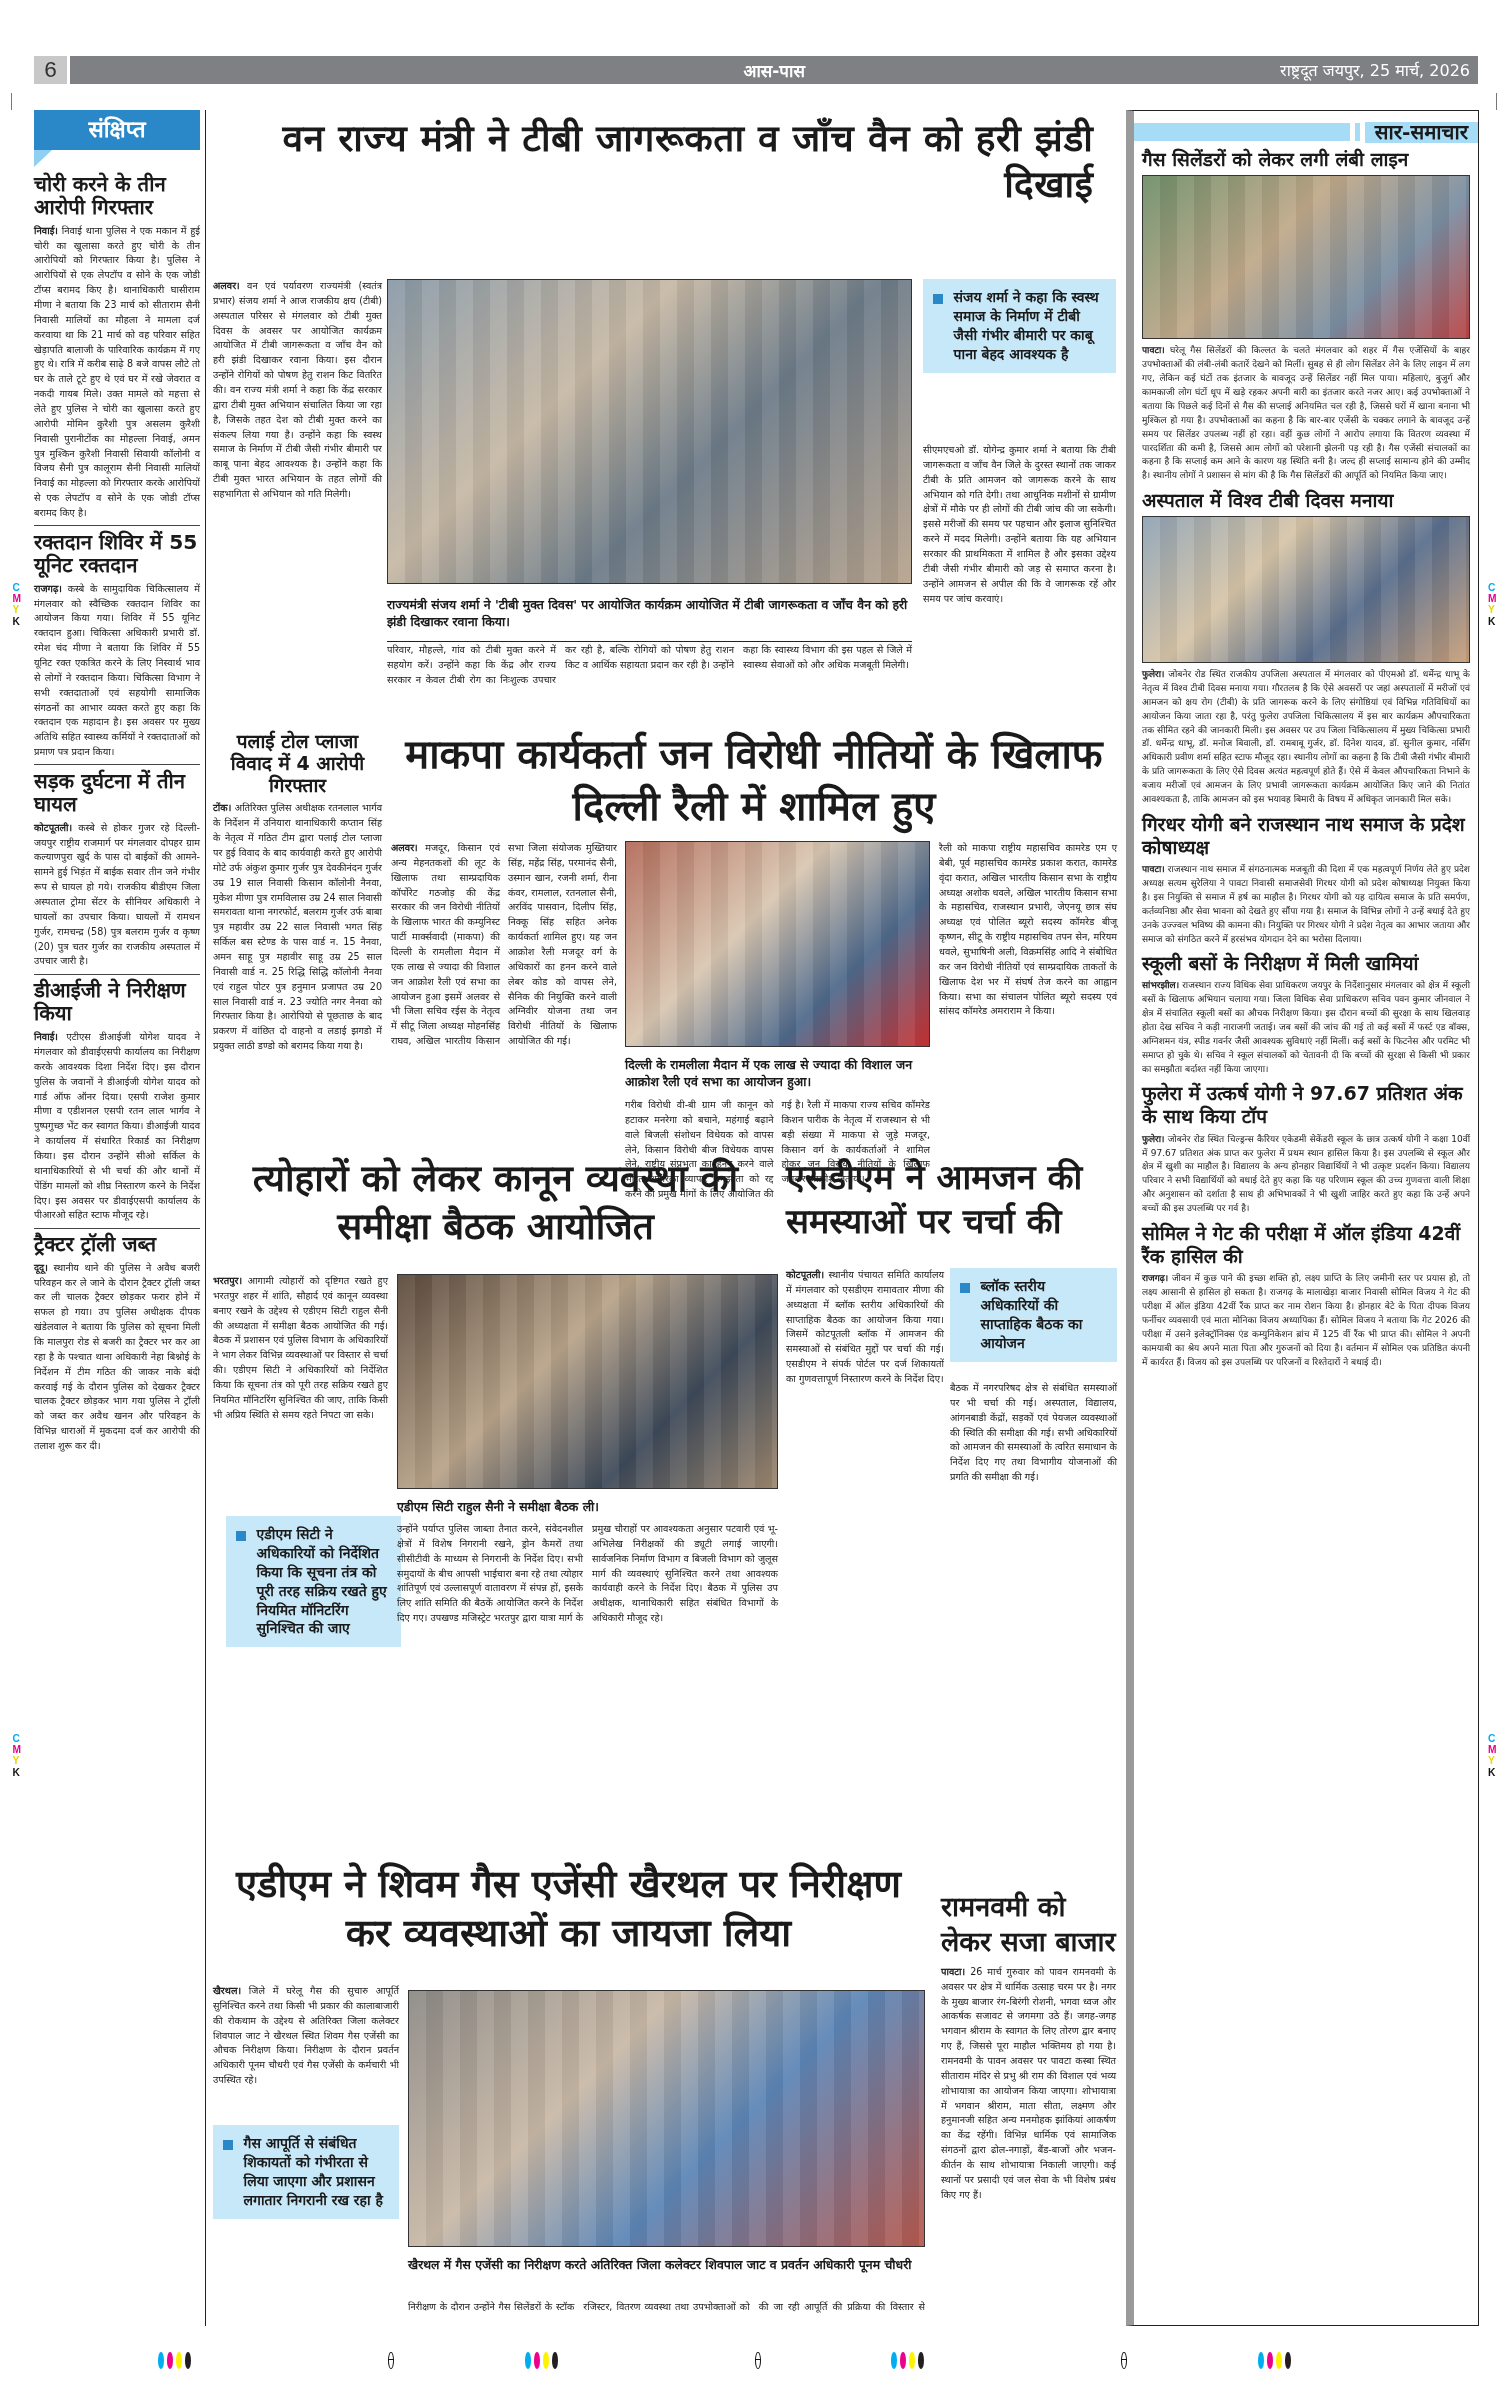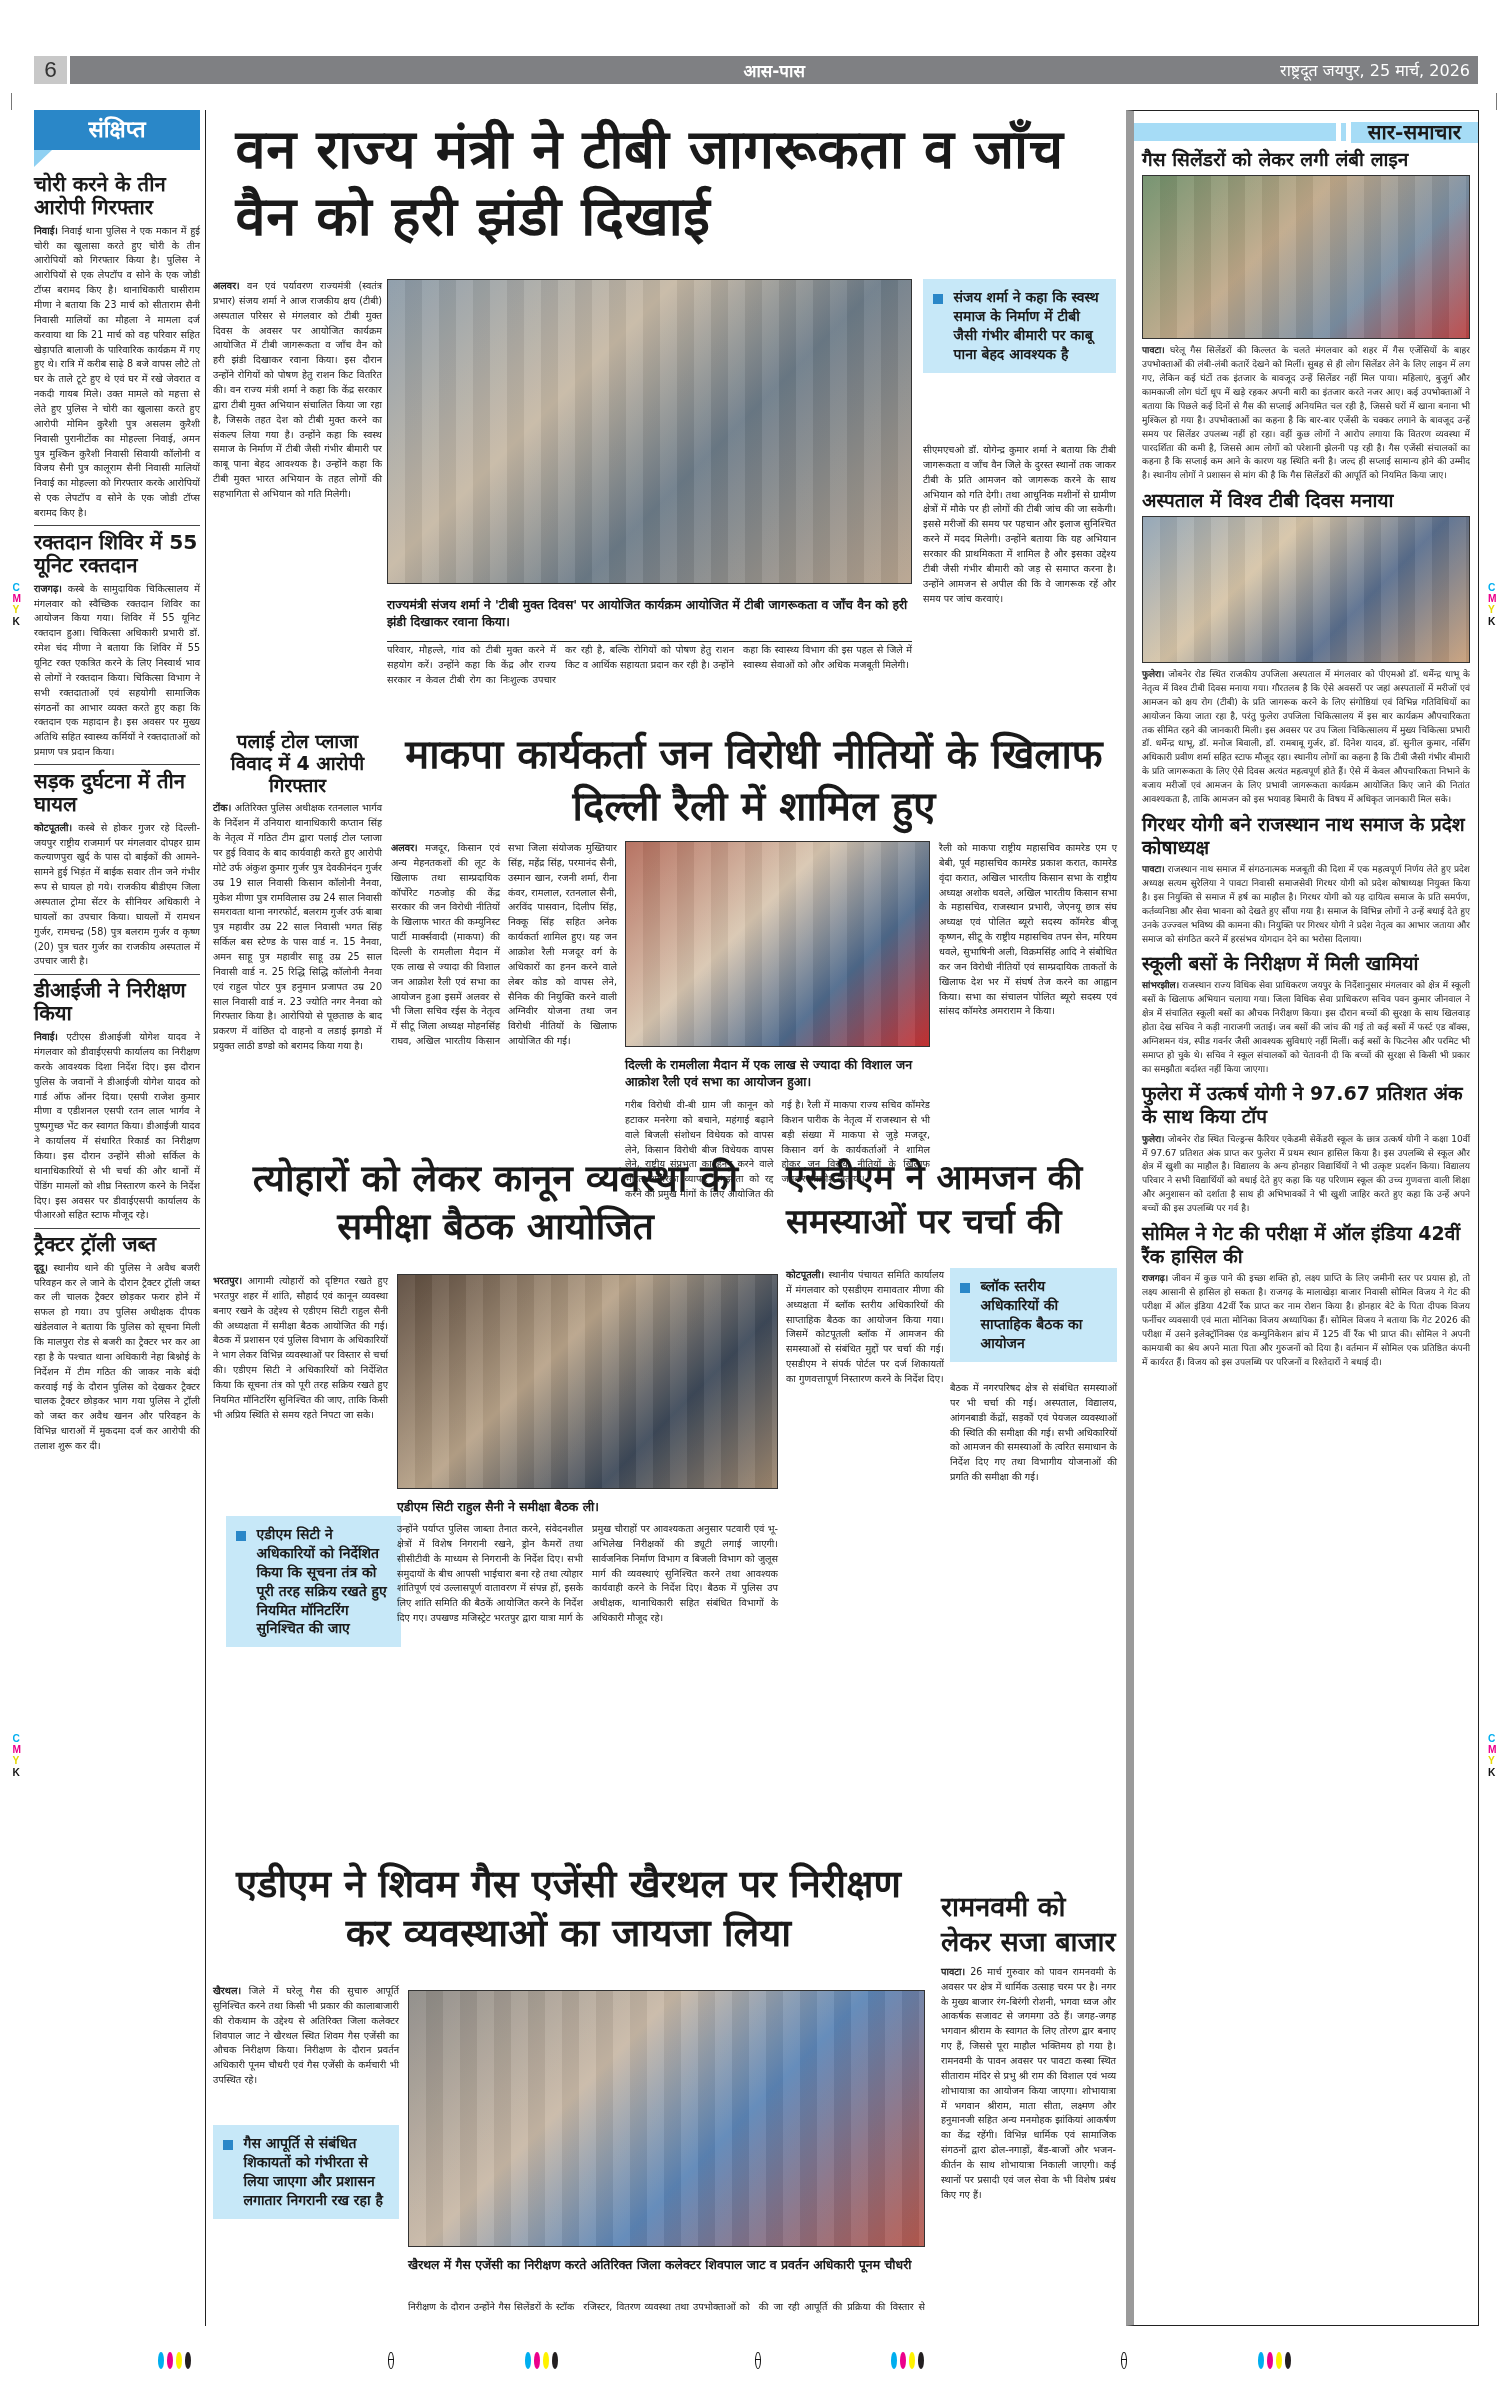--- a/index.html
+++ b/index.html
@@ -21,25 +21,25 @@
   .center { left: 213px; top: 110px; width: 903px; height: 2216px; }
   .right-col { left: 1126px; top: 110px; width: 353px; height: 2216px; border: 1.1px solid #222; border-left: 8px solid #9a9a9a; padding: 6.8px 8px; }
 
   .brief-tag { background: #2a87c8; color: #fff; font-size: 22.6px; font-weight: bold; text-align: center; padding: 3.4px 0 5.6px; position: relative; margin-bottom: 22.6px; }
   .brief-tag::after { content: ""; position: absolute; left: 0; bottom: -17px; border-left: 18px solid transparent; border-right: 0; border-top: 17px solid #8fd0f2; transform: scaleX(-1); left: 0; }
 
   .sidebar-tag-row { display: flex; align-items: center; height: 20.3px; margin: 4.5px -8px 4.5px -8px; }
   .sidebar-tag-bar { flex: 1; height: 18px; background: #a6dcf6; }
   .sidebar-tag-gap { width: 4.5px; }
   .sidebar-tag-small { width: 5.6px; height: 18px; background: #a6dcf6; }
-  .sidebar-tag-label { background: #a6dcf6; font-size: 20.3px; font-weight: bold; padding: 0 17px; line-height: 20.3px; margin-left: 4.5px; }
+  .sidebar-tag-label { background: #a6dcf6; font-size: 20.3px; font-weight: bold; padding: 0 10px; line-height: 20.3px; margin-left: 4.5px; }
 
   .h-small { font-size: 20.3px; font-weight: bold; line-height: 1.15; margin: 3.4px 0 4.5px; }
   .h-side { font-size: 19px; font-weight: bold; line-height: 1.2; margin: 5.6px 0 4.5px; }
-  .h-main { font-size: 54px; font-weight: bold; line-height: 1.25; text-align: left; letter-spacing: 0.6px; }
+  .h-main { font-size: 37px; font-weight: bold; line-height: 1.25; text-align: right; letter-spacing: 0.6px; }
   .h-large { font-size: 40px; font-weight: bold; line-height: 1.3; text-align: center; }
   .h-medium { font-size: 34px; font-weight: bold; line-height: 1.3; }
 
   .body-text { font-size: 9.6px; line-height: 1.55; text-align: justify; color: #222; }
   .body-text.small { font-size: 9px; }
   .dateline { font-weight: bold; }
 
   .rule { height: 1.1px; background: #222; margin: 5.6px 0; }
   .rule-thin { height: 0.6px; background: #444; margin: 4.5px 0; }
 

